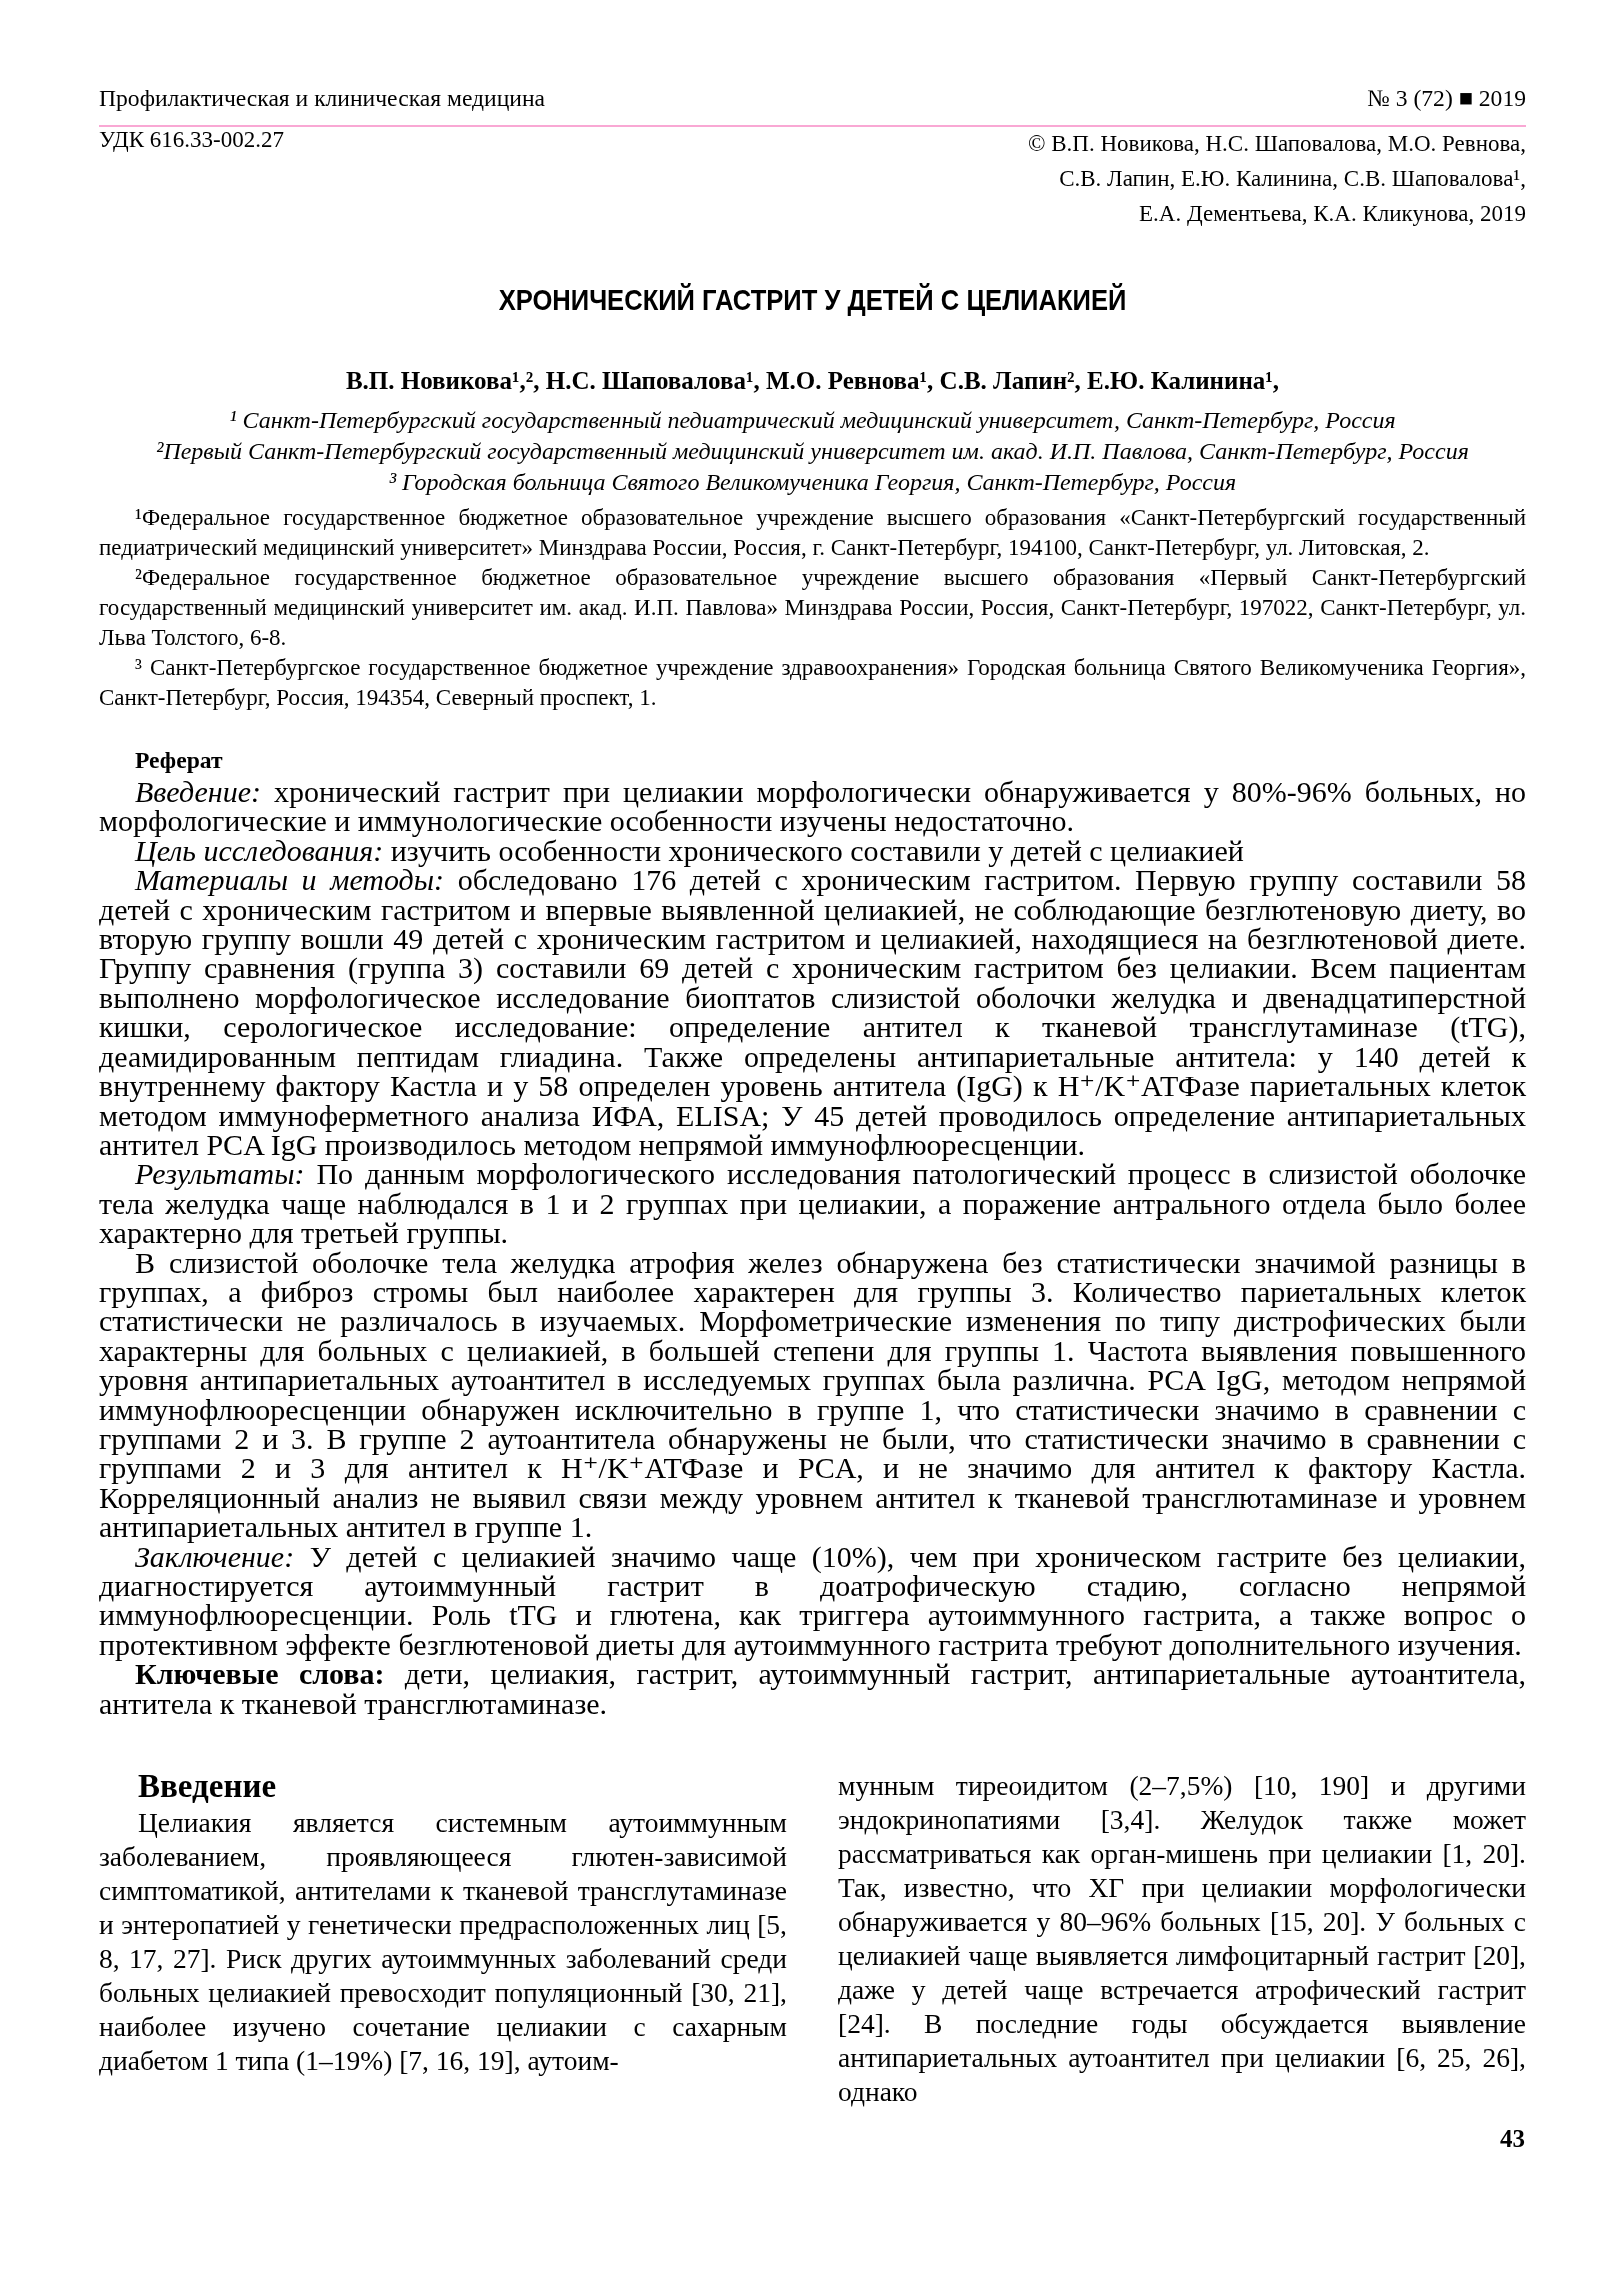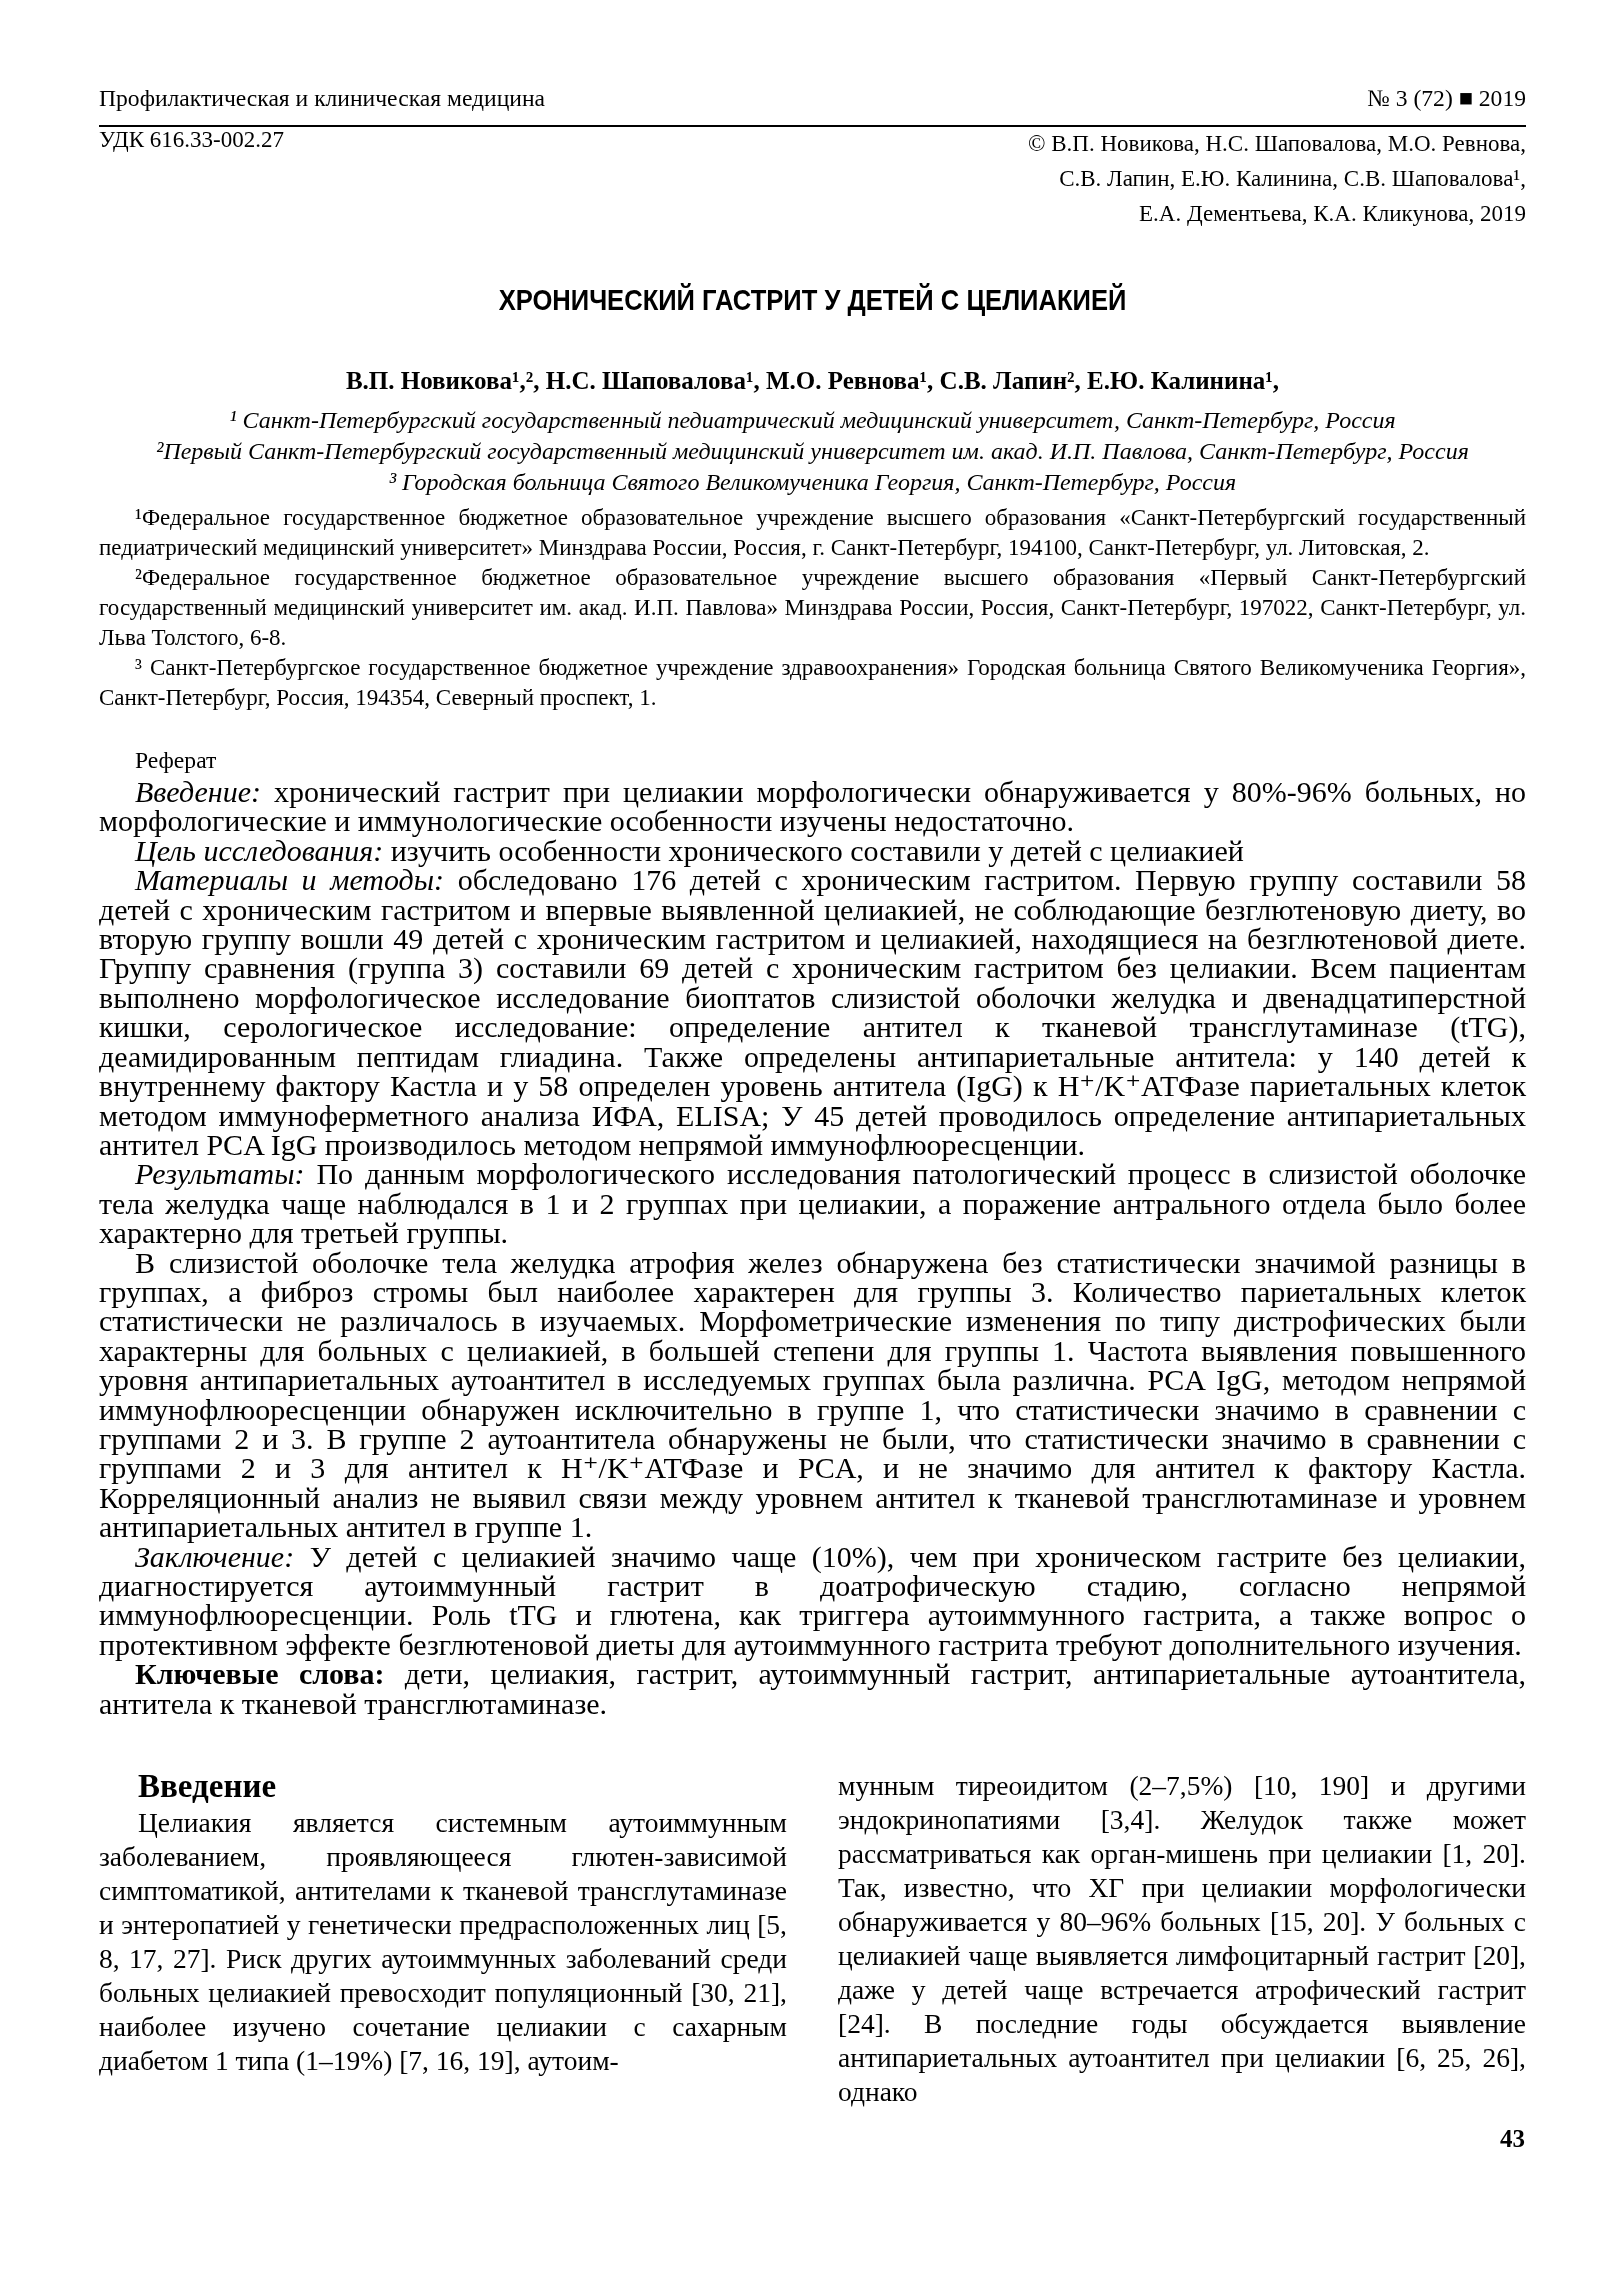--- a/index.html
+++ b/index.html
@@ -10,21 +10,21 @@
     color:#000;
     font-family:"Liberation Serif","DejaVu Serif",serif;
     overflow:hidden;
   }
   .content { padding:86px 97px 0 99px; }
 
   
   .runhead {
     display:flex; justify-content:space-between; align-items:flex-end;
     font-size:23.6px; line-height:1.1;
-    border-bottom:2px solid #000000;
+    border-bottom:2px solid #f9a8d4;
     padding-bottom:13px;
   }
 
   
   .meta-row { display:flex; justify-content:space-between; }
   .udc { font-size:23px; }
   .copyright { text-align:right; font-size:23px; line-height:1.52; }
 
   
   .title {
@@ -44,21 +44,21 @@
   
   .affils { margin-top:7.9px; text-align:center; font-style:italic; font-size:24px; line-height:1.3; }
   .affils p { margin:0; }
 
   
   .footnotes { margin-top:5.2px; font-size:23px; line-height:30px; text-align:justify; }
   .footnotes p { margin:0; text-indent:36px; }
 
   
   .abstract { margin-top:34px; }
-  .abstract h2 { margin:0 0 2.6px 36px; font-size:23.6px; font-weight:400; }
+  .abstract h2 { margin:0 0 2.6px 36px; font-size:23.6px; font-weight:700; }
   .abstract p { margin:0; font-size:30px; line-height:29.4px; text-align:justify; text-indent:36px; }
   .lbl-i { font-style:italic; }
   .lbl-b { font-weight:700; }
 
   
   .columns { margin-top:51px; display:flex; gap:51px; }
   .col { width:calc((100% - 51px)/2); font-size:27.5px; line-height:34px; text-align:justify; }
   .col h3 { margin:0 0 2.6px 39px; font-size:33px; font-weight:700; text-align:left; }
   .col p { margin:0; text-indent:39px; }
 

